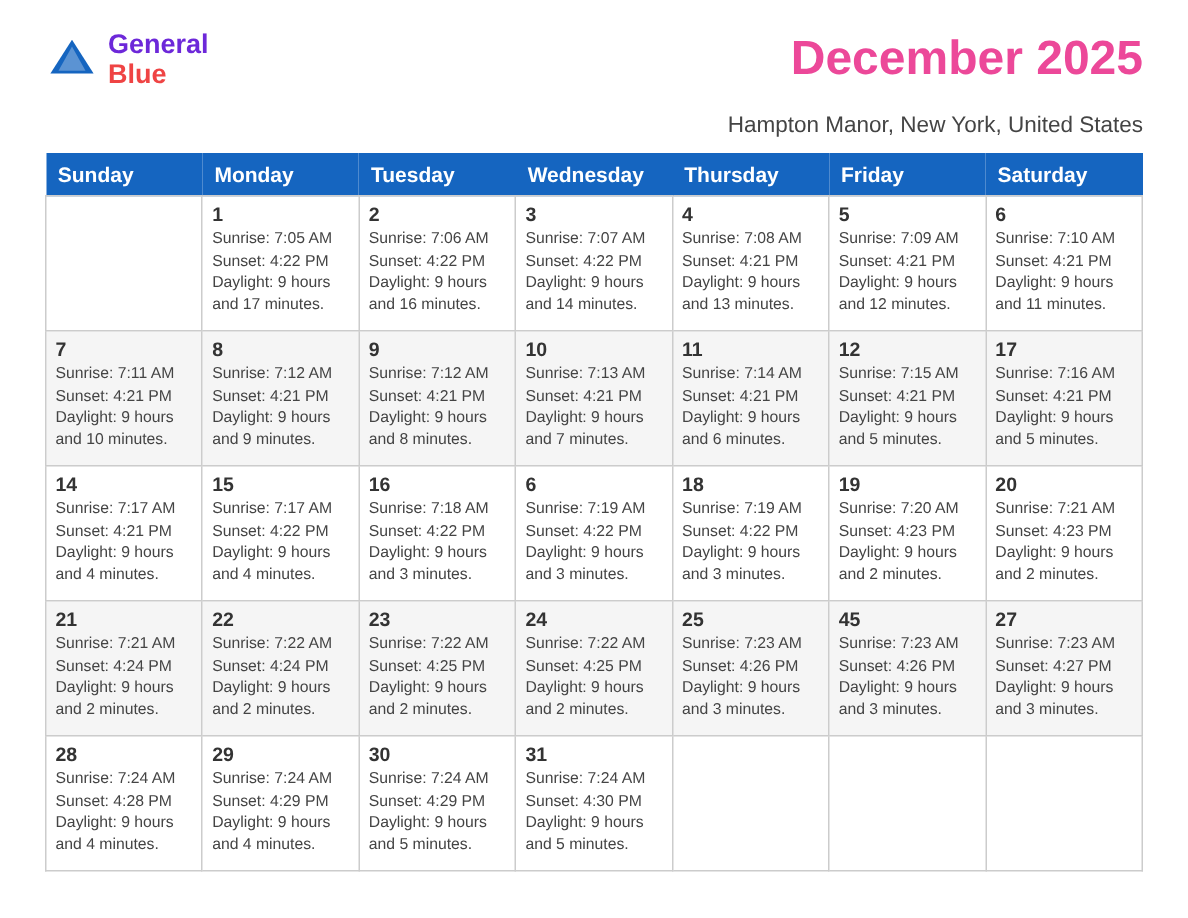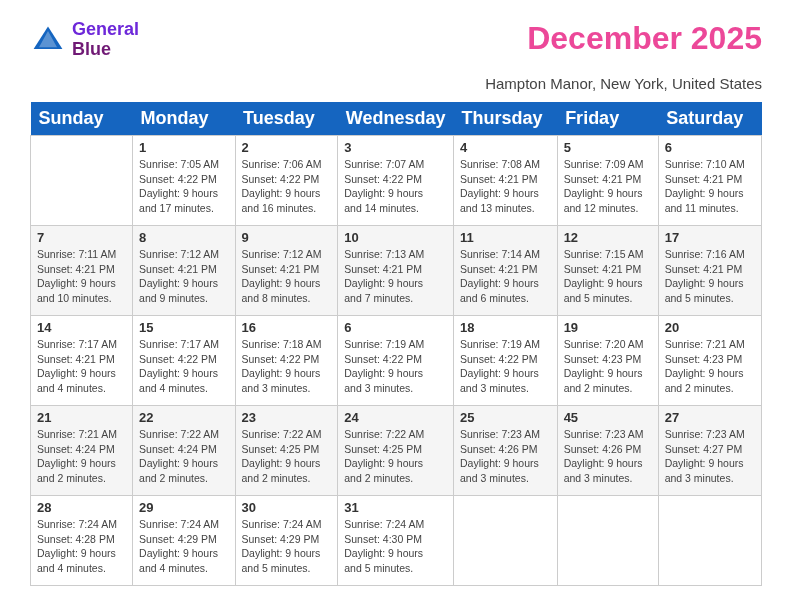--- a/index.html
+++ b/index.html
@@ -20,21 +20,21 @@
       display: flex;
       align-items: center;
       gap: 6px;
     }
     .logo-text {
       font-size: 18px;
       font-weight: bold;
       line-height: 1.1;
     }
     .logo-text .general { color: #6d28d9; }
-    .logo-text .blue { color: #701a75; }
+    .logo-text .blue { color: #ef4444; }
     .logo-icon {
       width: 36px;
       height: 36px;
     }
     .title-area {
       text-align: right;
     }
     .month-title {
       font-size: 32px;
       font-weight: bold;
@@ -48,21 +48,21 @@
     .calendar-table {
       width: 100%;
       border-collapse: collapse;
       font-size: 11px;
     }
     .calendar-table th {
       background-color: #1565c0;
       color: #fff;
       text-align: left;
       padding: 6px 8px;
-      font-size: 18px;
+      font-size: 14px;
       font-weight: bold;
     }
     .calendar-table td {
       border: 1px solid #ccc;
       vertical-align: top;
       padding: 4px 6px;
       width: 14.28%;
       min-height: 80px;
       height: 90px;
     }

